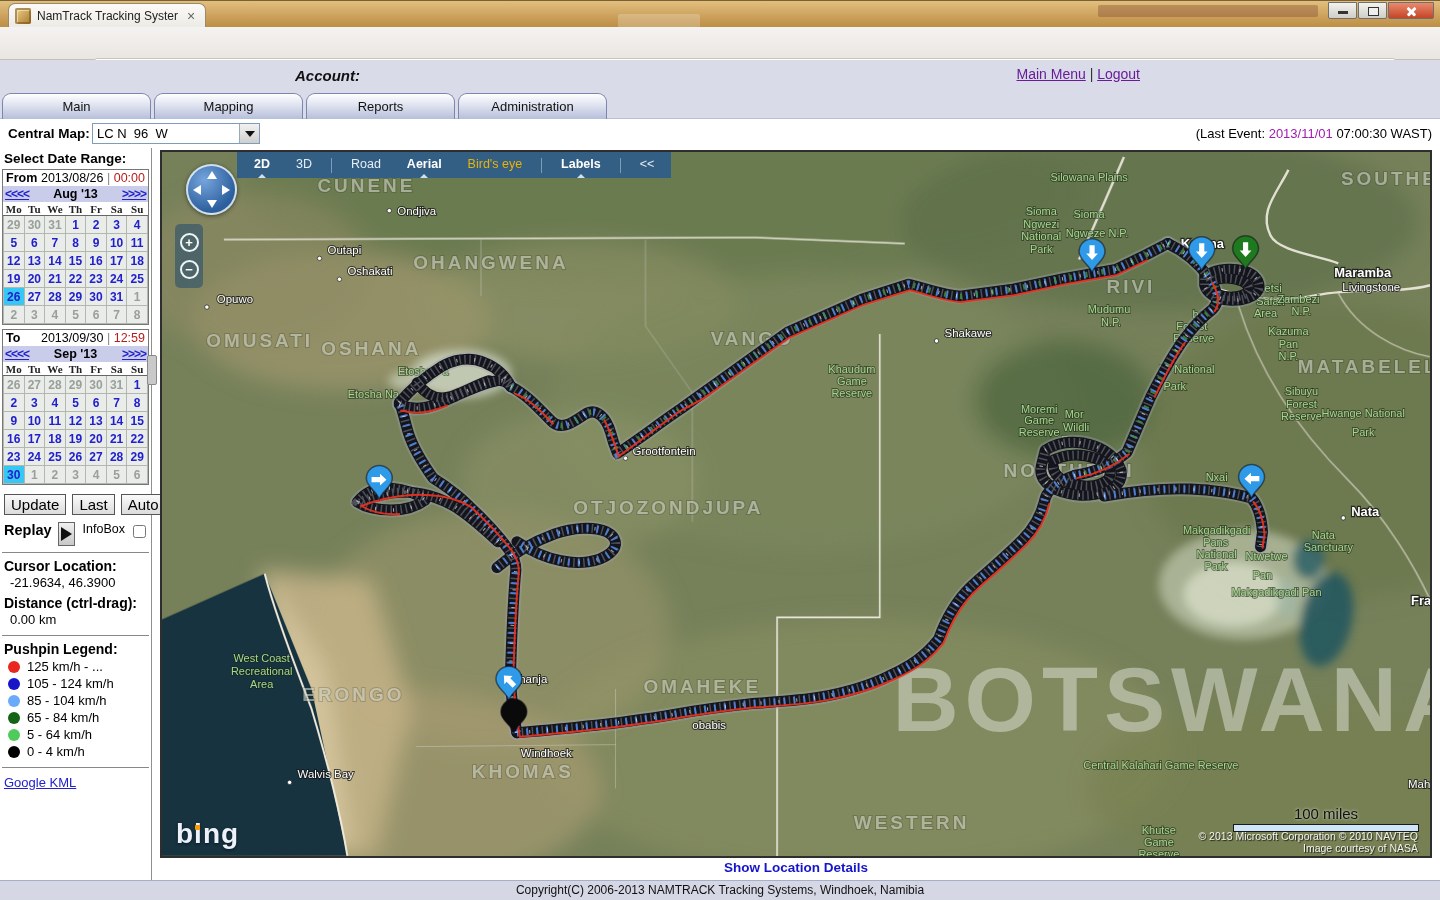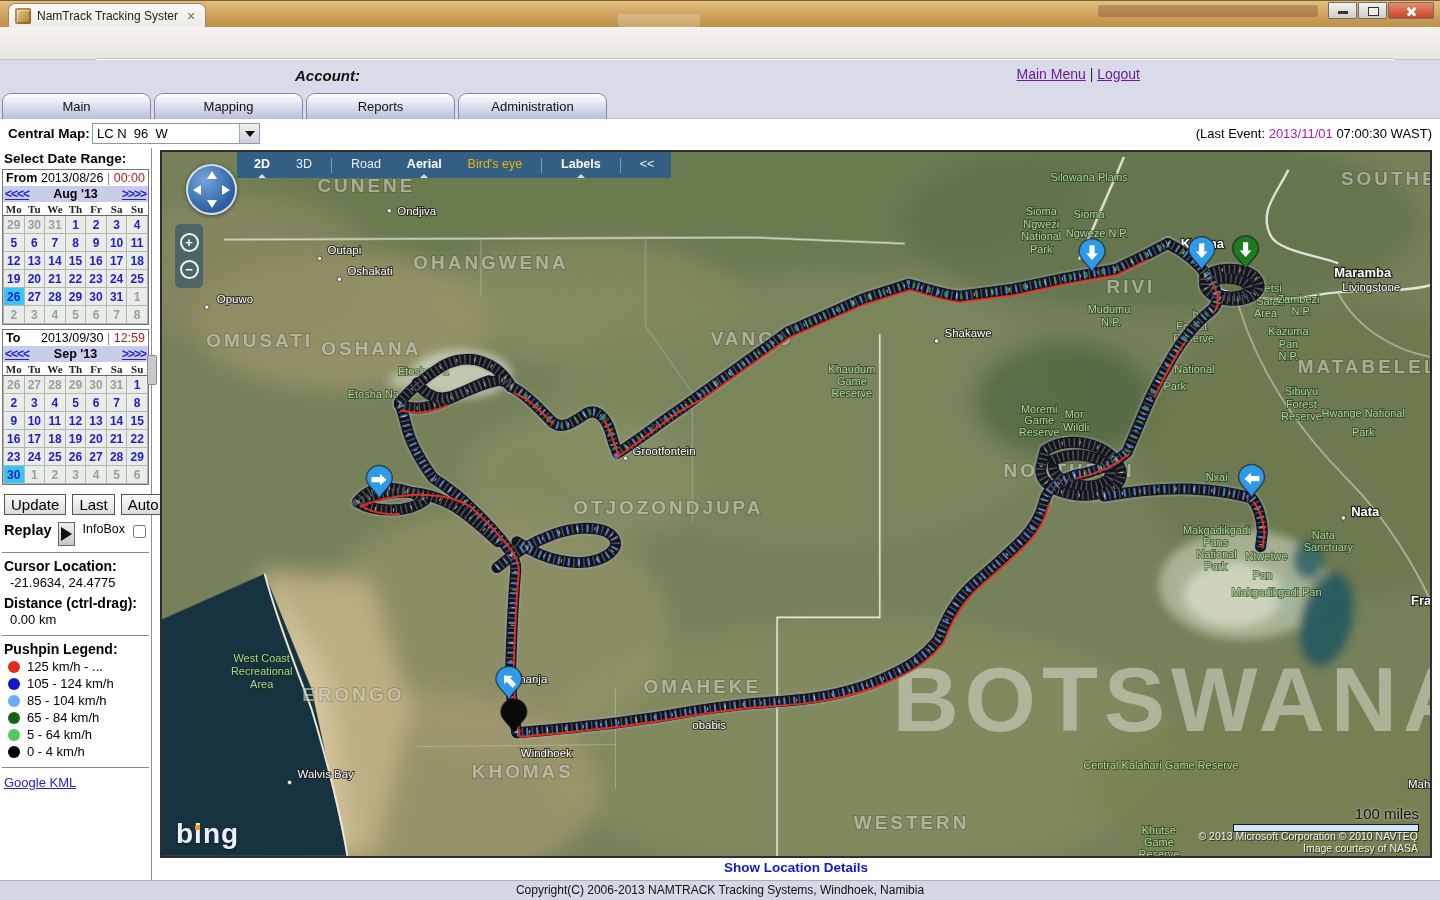--- a/index.html
+++ b/index.html
@@ -107,21 +107,21 @@
   .c-s{left:50%;bottom:5px;margin-left:-5px;border-left:5px solid transparent;border-right:5px solid transparent;border-top:8px solid #fff;}
   .c-w{top:50%;left:5px;margin-top:-5px;border-top:5px solid transparent;border-bottom:5px solid transparent;border-right:8px solid #fff;}
   .c-e{top:50%;right:5px;margin-top:-5px;border-top:5px solid transparent;border-bottom:5px solid transparent;border-left:8px solid #fff;}
   .zoompanel{position:absolute;left:13px;top:72px;width:28px;height:64px;background:rgba(34,74,112,.55);border-radius:5px;z-index:31;
      display:flex;flex-direction:column;align-items:center;justify-content:space-evenly;}
   .zbtn{width:19px;height:19px;border:2px solid #eef4fa;border-radius:50%;color:#fff;font-size:13px;font-weight:bold;
      display:flex;align-items:center;justify-content:center;box-sizing:border-box;cursor:pointer;line-height:1;}
   .bing{position:absolute;left:14px;bottom:6px;z-index:31;font-size:28px;font-weight:bold;color:#eef2f8;
      letter-spacing:1px;text-shadow:0 1px 3px rgba(0,20,40,.9);}
   .bing-dot{position:absolute;left:19px;top:7px;width:5px;height:5px;background:#f59b00;border-radius:1px;}
-  .scalebox{position:absolute;right:11px;bottom:24px;z-index:31;text-align:right;}
+  .scalebox{position:absolute;right:11px;bottom:24px;z-index:31;text-align:center;}
   .scale-label{font-size:15px;color:#111;text-shadow:0 0 3px rgba(255,255,255,.8);margin-bottom:2px;}
   .scale-bar{width:184px;height:6px;background:#cfe6f8;border:1px solid #1a1a1a;}
   .attrib{position:absolute;right:12px;bottom:2px;z-index:31;text-align:right;font-size:10.5px;color:#f2f2ea;
      text-shadow:1px 1px 1px rgba(20,20,20,.9);line-height:12px;}
   
   .ml-region{fill:#cbcfc2;opacity:.62;font-weight:bold;font-size:19px;letter-spacing:3px;
      font-family:"Liberation Sans",sans-serif;paint-order:stroke;stroke:rgba(40,45,35,.35);stroke-width:2px;}
   .ml-regionhuge{fill:#dfe3da;opacity:.5;font-weight:bold;font-size:92px;letter-spacing:6px;font-family:"Liberation Sans",sans-serif;}
   .ml-town{fill:#ffffff;font-size:11.5px;font-family:"Liberation Sans",sans-serif;paint-order:stroke;stroke:rgba(20,20,20,.75);stroke-width:2px;}
   .ml-townb{fill:#ffffff;font-size:13px;font-weight:bold;font-family:"Liberation Sans",sans-serif;paint-order:stroke;stroke:rgba(20,20,20,.8);stroke-width:2.4px;}
@@ -396,21 +396,21 @@
     <span class="replay-lab">Replay</span>
     <div class="play-btn">
         <div class="play-tri"></div>
       </div>
     <span class="infobox-lab">InfoBox</span>
     <input type="checkbox" style="">
   </div>
 
   <hr class="sb-hr">
   <div class="sb-h">Cursor Location:</div>
-  <div class="sb-v">-21.9634, 24.4775</div>
+  <div class="sb-v">-21.9634, 46.3900</div>
   <div class="sb-h">Distance (ctrl-drag):</div>
   <div class="sb-v">0.00 km</div>
   <hr class="sb-hr">
   <div class="sb-h">Pushpin Legend:</div>
   <div class="legend-item">
       <span class="legend-dot" style="background: rgb(232, 40, 30);"></span>
       <span class="legend-txt">125 km/h - ...</span>
     </div>
   <div class="legend-item">
       <span class="legend-dot" style="background: rgb(22, 22, 200);"></span>

